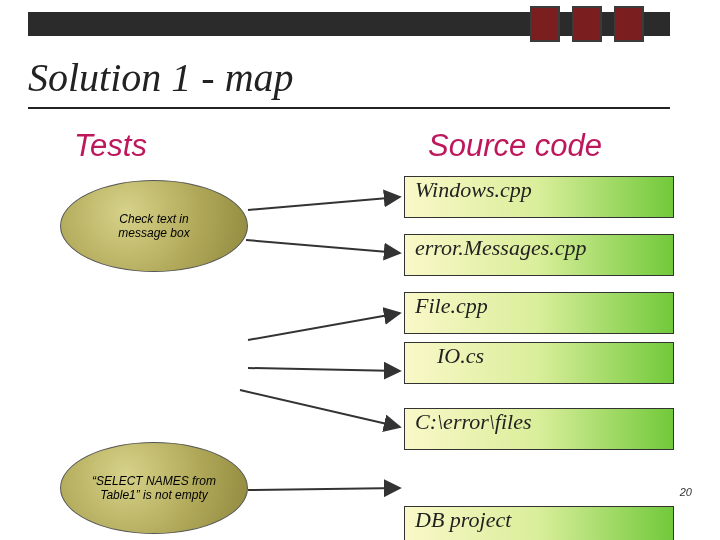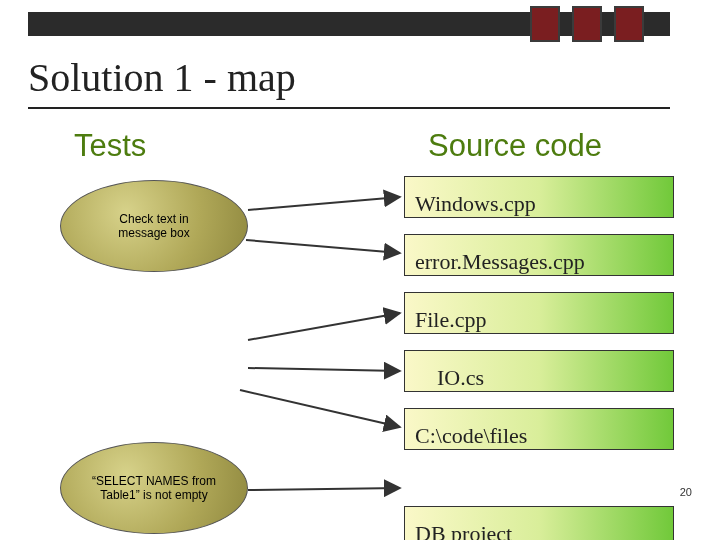--- a/index.html
+++ b/index.html
@@ -8,20 +8,21 @@
     width: 720px;
     height: 540px;
     background: #ffffff;
     font-family: "Times New Roman", serif;
     overflow: hidden;
   }
   .slide {
     position: relative;
     width: 704px;
     height: 540px;
+    font-style: italic;
   }
   .top-deco {
     position: absolute;
     left: 28px;
     right: 34px;
     top: 6px;
     height: 36px;
   }
   .top-deco .bar-dark {
     position: absolute;
@@ -49,21 +50,21 @@
     font-size: 40px;
     color: #222;
     border-bottom: 2px solid #222;
     padding-bottom: 6px;
   }
 
   .col-head {
     position: absolute;
     font-family: Arial, sans-serif;
     font-size: 31px;
-    color: #4d7c0f;
+    color: #be185d;
   }
   #tests-head { left: 74px; top: 128px; }
   #source-head { left: 428px; top: 128px; }
 
   .ellipse {
     position: absolute;
     width: 188px;
     height: 92px;
     border-radius: 50%;
     background: radial-gradient(circle at 35% 35%, #d7d28a 0%, #b0a858 55%, #8e873e 100%);
@@ -87,28 +88,28 @@
     position: absolute;
     left: 404px;
     width: 270px;
     height: 42px;
     border: 1px solid #333;
     background: linear-gradient(to right, #faf8c8 0%, #d9ee9a 50%, #71c93a 100%);
     font-family: "Times New Roman", serif;
     font-size: 22px;
     color: #222;
     display: flex;
-    align-items: flex-end;
+    align-items: flex-start;
     padding-left: 10px;
     box-sizing: border-box;
   }
   #s0 { top: 176px; }
   #s1 { top: 234px; }
   #s2 { top: 292px; }
-  #s3 { top: 350px; padding-left: 32px; }
+  #s3 { top: 342px; padding-left: 32px; }
   #s4 { top: 408px; }
   #s5 { top: 466px; margin-top: 40px; }
 
   svg.arrows {
     position: absolute;
     left: 0; top: 0;
     width: 720px; height: 540px;
     pointer-events: none;
   }
 
@@ -151,21 +152,21 @@
   <div class="srcbox" id="s1">
     <span>error.Messages.cpp</span>
   </div>
   <div class="srcbox" id="s2">
     <span>File.cpp</span>
   </div>
   <div class="srcbox" id="s3">
     <span>IO.cs</span>
   </div>
   <div class="srcbox" id="s4">
-    <span>C:\code\files</span>
+    <span>C:\error\files</span>
   </div>
   <div class="srcbox" id="s5">
     <span>DB project</span>
   </div>
 
   <svg class="arrows">
     <defs>
       <marker id="ah" viewBox="0 0 10 10" refX="9" refY="5" markerWidth="9" markerHeight="9" orient="auto">
         <path d="M0,0 L10,5 L0,10 z" fill="#333"></path>
       </marker>

